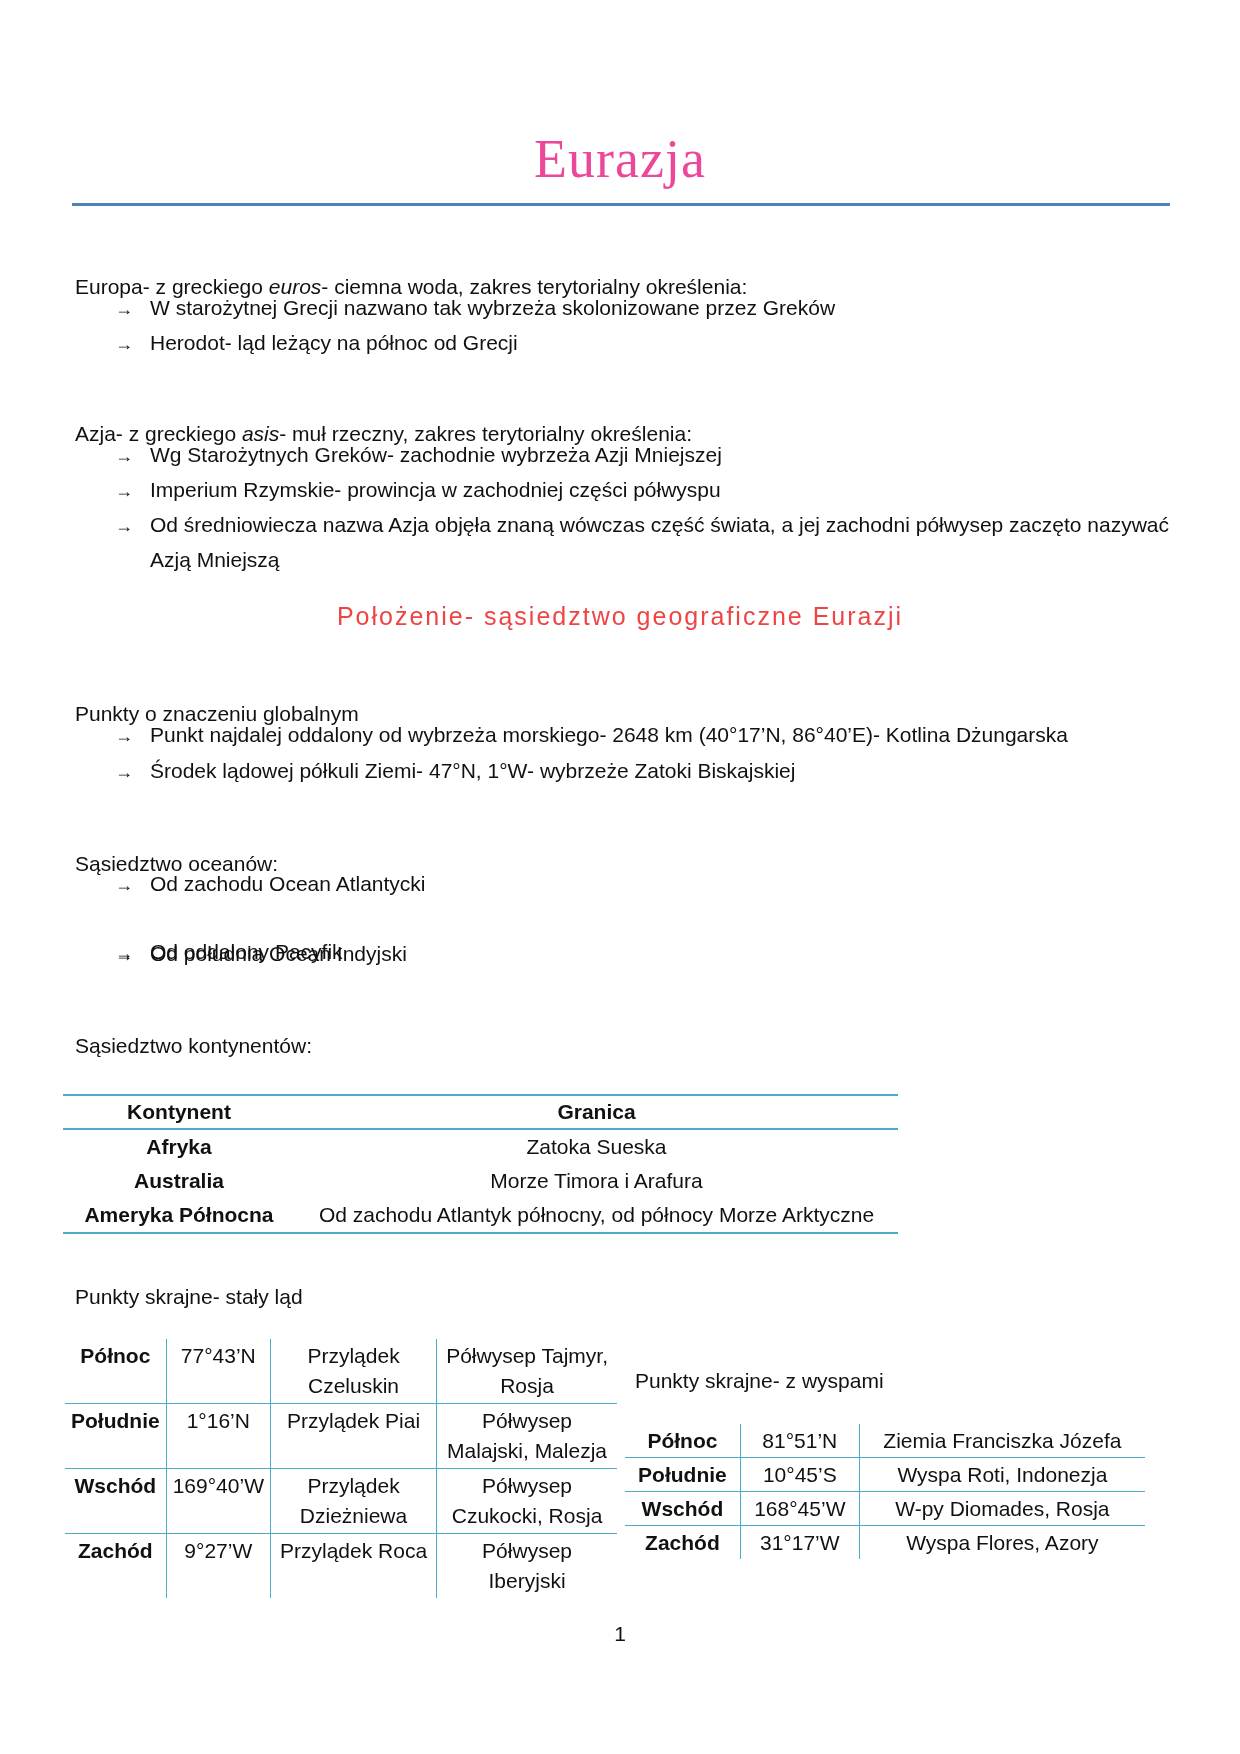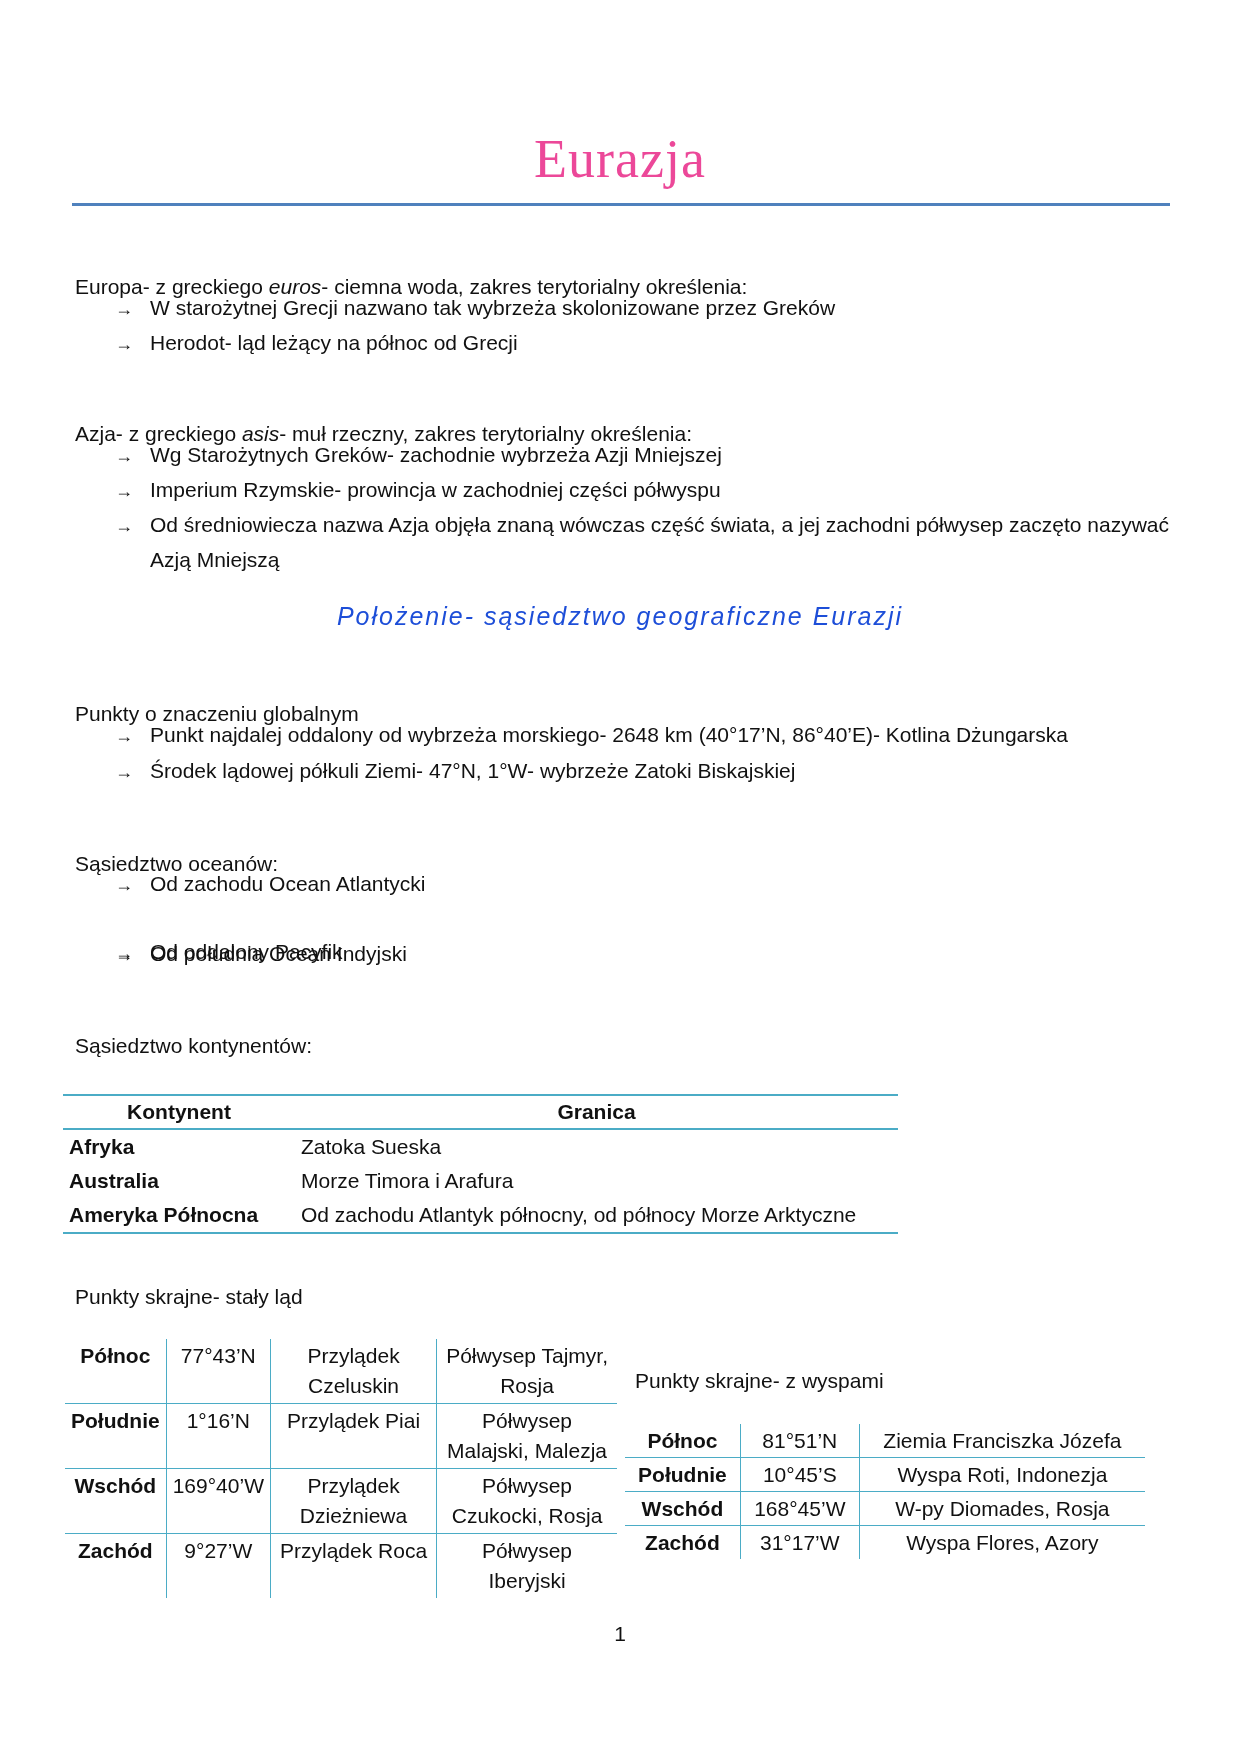--- a/index.html
+++ b/index.html
@@ -7,26 +7,26 @@
          font-family: "Liberation Sans", sans-serif; color: #111; }
   .page { position: absolute; left: 0; top: 0; width: 1240px; height: 1754px; }
   .title { position: absolute; left: 0; width: 1240px; top: 128px; text-align: center;
            font-family: "Liberation Serif", serif; font-size: 54px; color: #ec4899; letter-spacing: 1px; }
   .title-rule { position: absolute; left: 72px; width: 1098px; top: 203px; height: 3px; background: #4f81bd; }
   .p { position: absolute; left: 75px; font-size: 21px; line-height: 26px; white-space: nowrap; margin-top: 36px; }
   .li { position: absolute; left: 115px; font-size: 21px; line-height: 35px; }
   .li .arr { display: inline-block; width: 35px; font-size: 18px; }
   .li .txt { display: inline-block; vertical-align: top; width: 1030px; white-space: normal; }
   .subtitle { position: absolute; left: 0; width: 1240px; top: 602px; text-align: center;
-              font-size: 25px; font-style: italic; color: #1d4ed8; letter-spacing: 2px; }
+              font-size: 25px; color: #ef4444; letter-spacing: 2px; }
   .u { }
   table { border-collapse: collapse; position: absolute; font-size: 21px; margin-top: 44px; }
   .t1 { left: 63px; top: 1050px; width: 835px; border-top: 2px solid #4bacc6; border-bottom: 2px solid #4bacc6; }
   .t1 th { font-weight: bold; padding: 4px 6px; border-bottom: 2px solid #4bacc6; }
-  .t1 td { padding: 2px 6px; text-align: left; line-height: 30px; }
+  .t1 td { padding: 2px 6px; text-align: center; line-height: 30px; }
   .t1 td.k { font-weight: bold; width: 220px; }
   .t2 { left: 65px; top: 1295px; width: 552px; }
   .t2 td { text-align: center; vertical-align: top; line-height: 30px; padding: 2px 6px;
            border-left: 1px solid #4bacc6; border-bottom: 1px solid #4bacc6; }
   .t2 td:first-child { border-left: none; font-weight: bold; }
   .t2 tr:last-child td { border-bottom: none; }
   .t3 { left: 625px; top: 1380px; width: 520px; }
   .t3 td { text-align: center; line-height: 31px; padding: 1px 6px;
            border-left: 1px solid #4bacc6; border-bottom: 1px solid #4bacc6; }
   .t3 td:first-child { border-left: none; font-weight: bold; }

